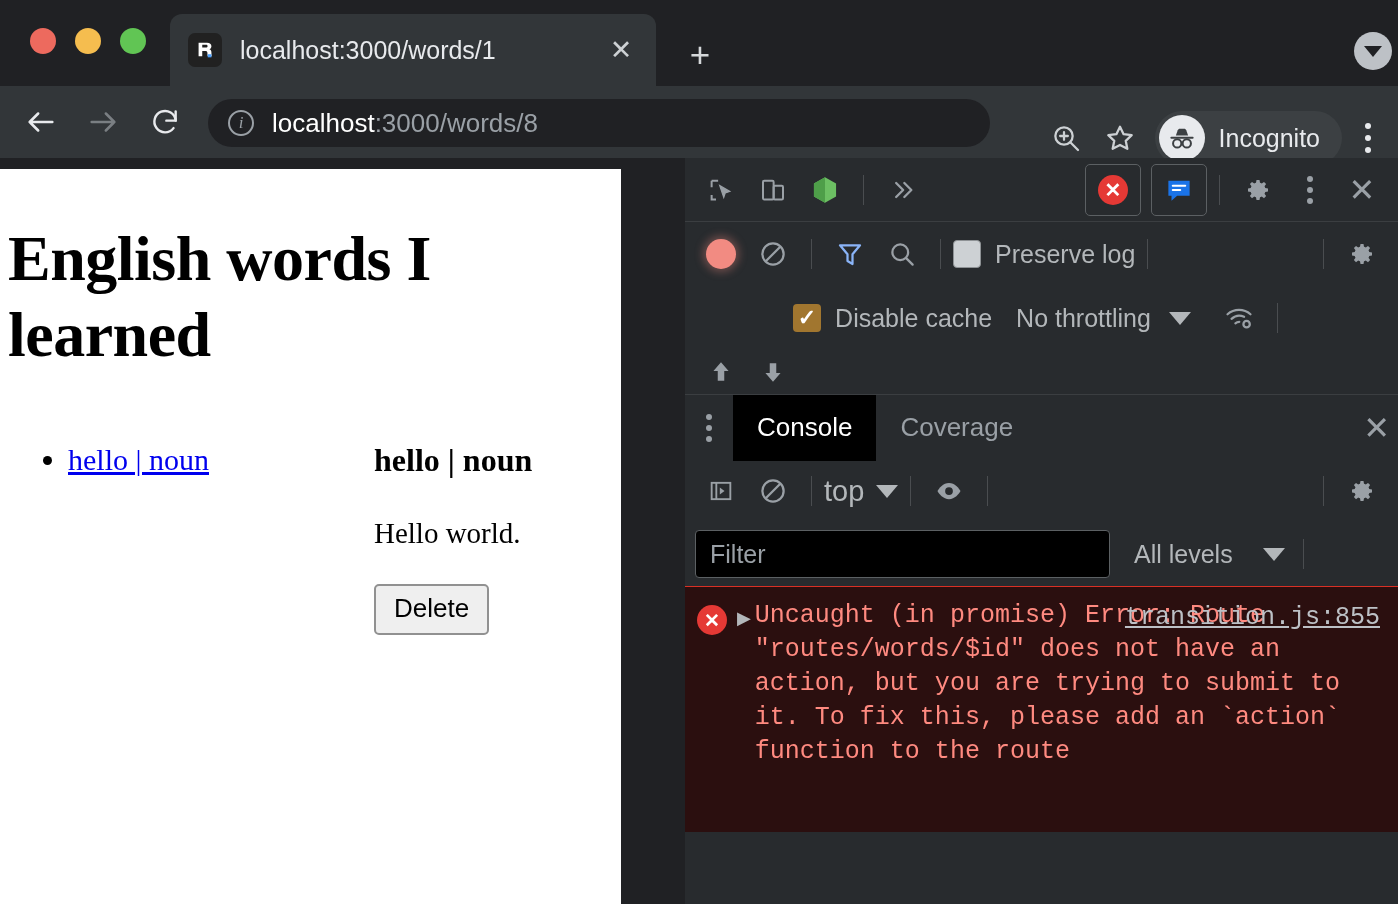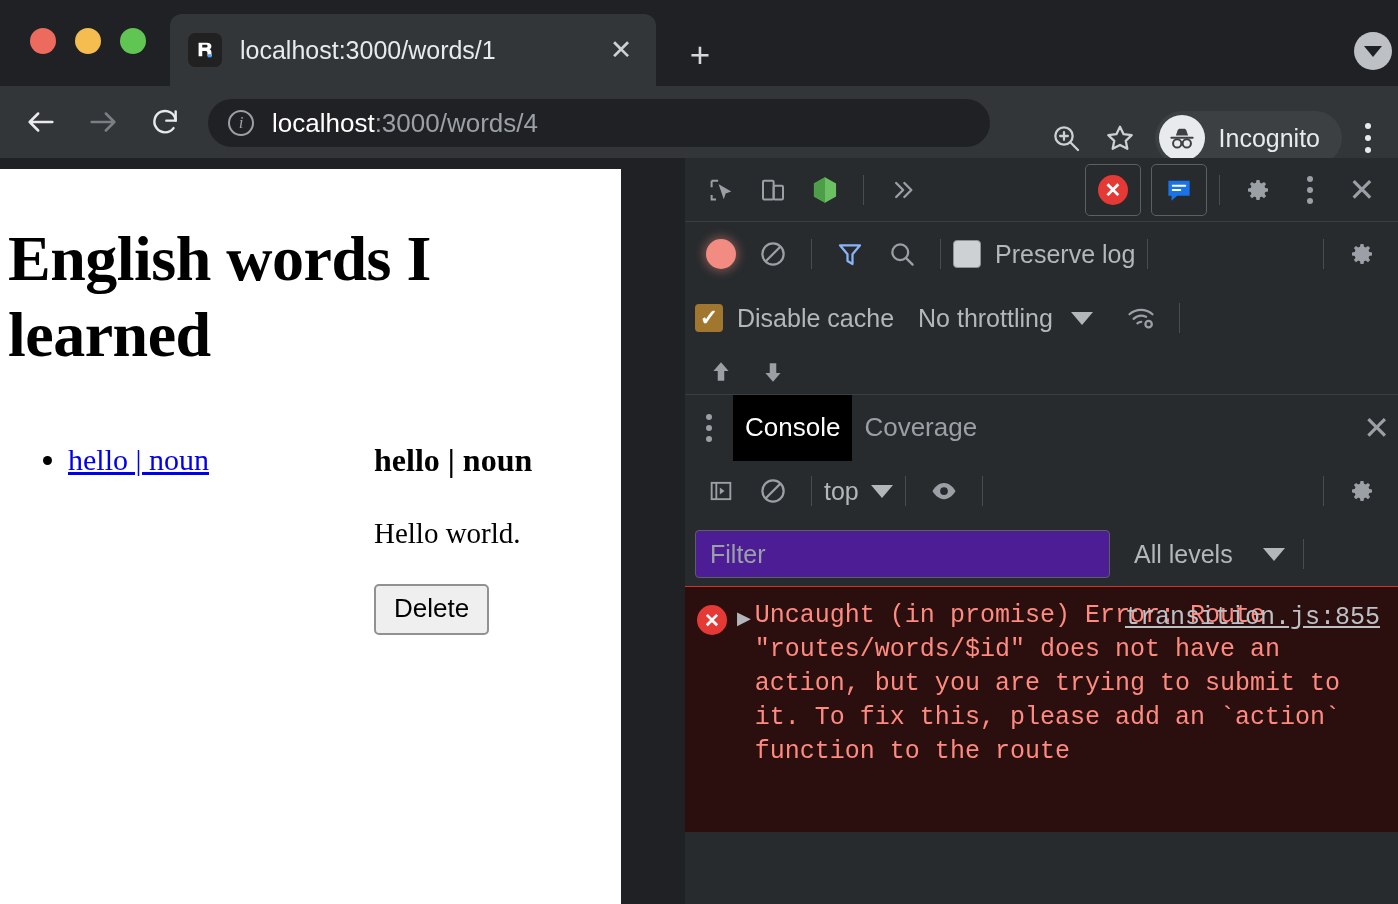--- a/index.html
+++ b/index.html
@@ -148,21 +148,21 @@
     background: #efefef; border: 2px solid #919191; border-radius: 5px;
     padding: 7px 18px 9px;
   }
 
   
   .devtools {
     position: absolute; left: 685px; top: 158px; width: 713px; height: 746px;
     background: #282b2e; overflow: hidden;
     font-family: "Liberation Sans", sans-serif;
   }
-  .dt-row { display: flex; align-items: center; height: 64px; padding: 0 10px; }
+  .dt-row { display: flex; align-items: center; height: 64px; padding: 0 10px; justify-content: center; }
   .dt-maintabs { border-bottom: 1px solid #3b3e41; justify-content: flex-start; }
   .dt-btn {
     width: 52px; height: 52px; flex: 0 0 auto;
     display: flex; align-items: center; justify-content: center;
     color: #9aa0a6;
   }
   .dt-sep { width: 1px; height: 30px; background: #4a4d50; margin: 0 12px; flex: 0 0 auto; }
   .badge-box {
     width: 56px; height: 52px; border: 1px solid #5c6063; border-radius: 5px;
     display: flex; align-items: center; justify-content: center; flex: 0 0 auto;
@@ -199,31 +199,31 @@
   .arrow-btn { width: 52px; height: 40px; display: flex; align-items: center; justify-content: center; color: #9aa0a6; }
 
   .drawer-tabs {
     display: flex; align-items: center; height: 66px;
     background: #282b2e; border-top: 1px solid #3b3e41;
   }
   .drawer-kebab { width: 48px; height: 66px; display: flex; flex-direction: column;
     align-items: center; justify-content: center; gap: 5px; }
   .drawer-kebab i { width: 6px; height: 6px; border-radius: 50%; background: #9aa0a6; display: block; }
   .drawer-tab {
-    height: 66px; padding: 0 12px; display: flex; align-items: center;
+    height: 66px; padding: 0 24px; display: flex; align-items: center;
     color: #9aa0a6; font-size: 26px; white-space: nowrap;
   }
   .drawer-tab.active { background: #000000; color: #ffffff; }
 
   .console-toolbar { display: flex; align-items: center; height: 62px; padding: 0 10px; }
-  .ctx-label { color: #b3b7ba; font-size: 25px; }
+  .ctx-label { color: #b3b7ba; font-size: 29px; }
 
   .filter-row { display: flex; align-items: center; height: 64px; padding: 0 10px; }
   .filter-input {
-    width: 415px; height: 48px; background: #4c1d95;
+    width: 415px; height: 48px; background: #000000;
     border: 1px solid #5c6063; border-radius: 4px;
     color: #9aa0a6; font-size: 25px;
     padding: 0 14px; font-family: "Liberation Sans", sans-serif;
   }
   .filter-input::placeholder { color: #9aa0a6; }
   .levels { color: #b3b7ba; font-size: 25px; margin-left: 24px; display: flex; align-items: center; gap: 12px; }
 
   .issues-row { padding: 4px 10px 8px; }
   .issues-btn {
     display: inline-flex; align-items: center; gap: 12px;
@@ -309,21 +309,21 @@
     <span class="nav-ic">
       <svg width="32" height="32" viewBox="0 0 24 24" fill="none" stroke="currentColor" stroke-width="1.8">
         <path d="M20 11a8 8 0 1 0-1.6 5.6" stroke-linecap="round"></path>
         <path d="M20 4v7h-7" stroke-linecap="round" stroke-linejoin="round"></path>
       </svg>
     </span>
 
     <div class="omnibox">
       <span class="info-icon">i</span>
       <span class="url">
-        <span class="host">localhost</span><span class="path">:3000/words/4</span>
+        <span class="host">localhost</span><span class="path">:3000/words/8</span>
       </span>
     </div>
 
     <div class="nav-right">
       <span class="zoom-pill">
         <svg width="32" height="32" viewBox="0 0 24 24" fill="none" stroke="#cdd1d4" stroke-width="1.7">
           <circle cx="10.5" cy="10.5" r="6.5"></circle>
           <path d="M15.4 15.4L21 21" stroke-linecap="round"></path>
           <path d="M10.5 7.6v5.8M7.6 10.5h5.8" stroke-linecap="round"></path>
         </svg>

